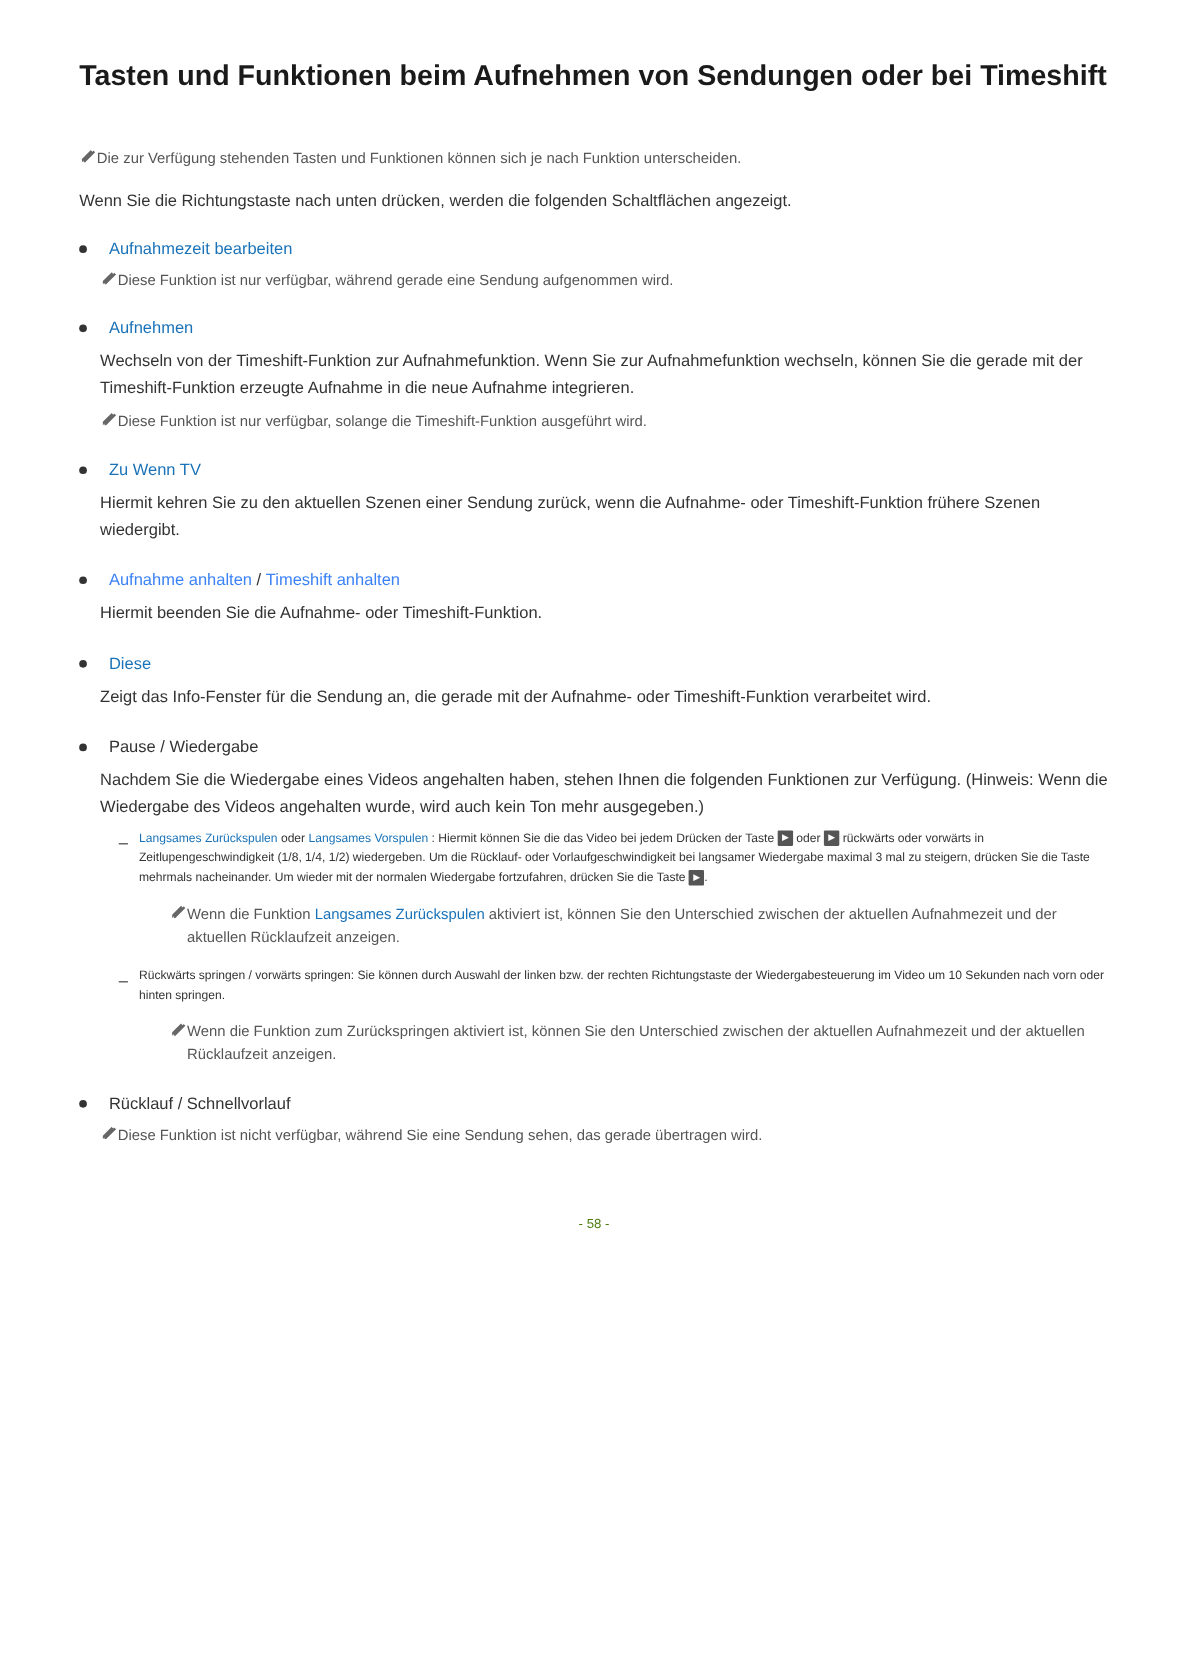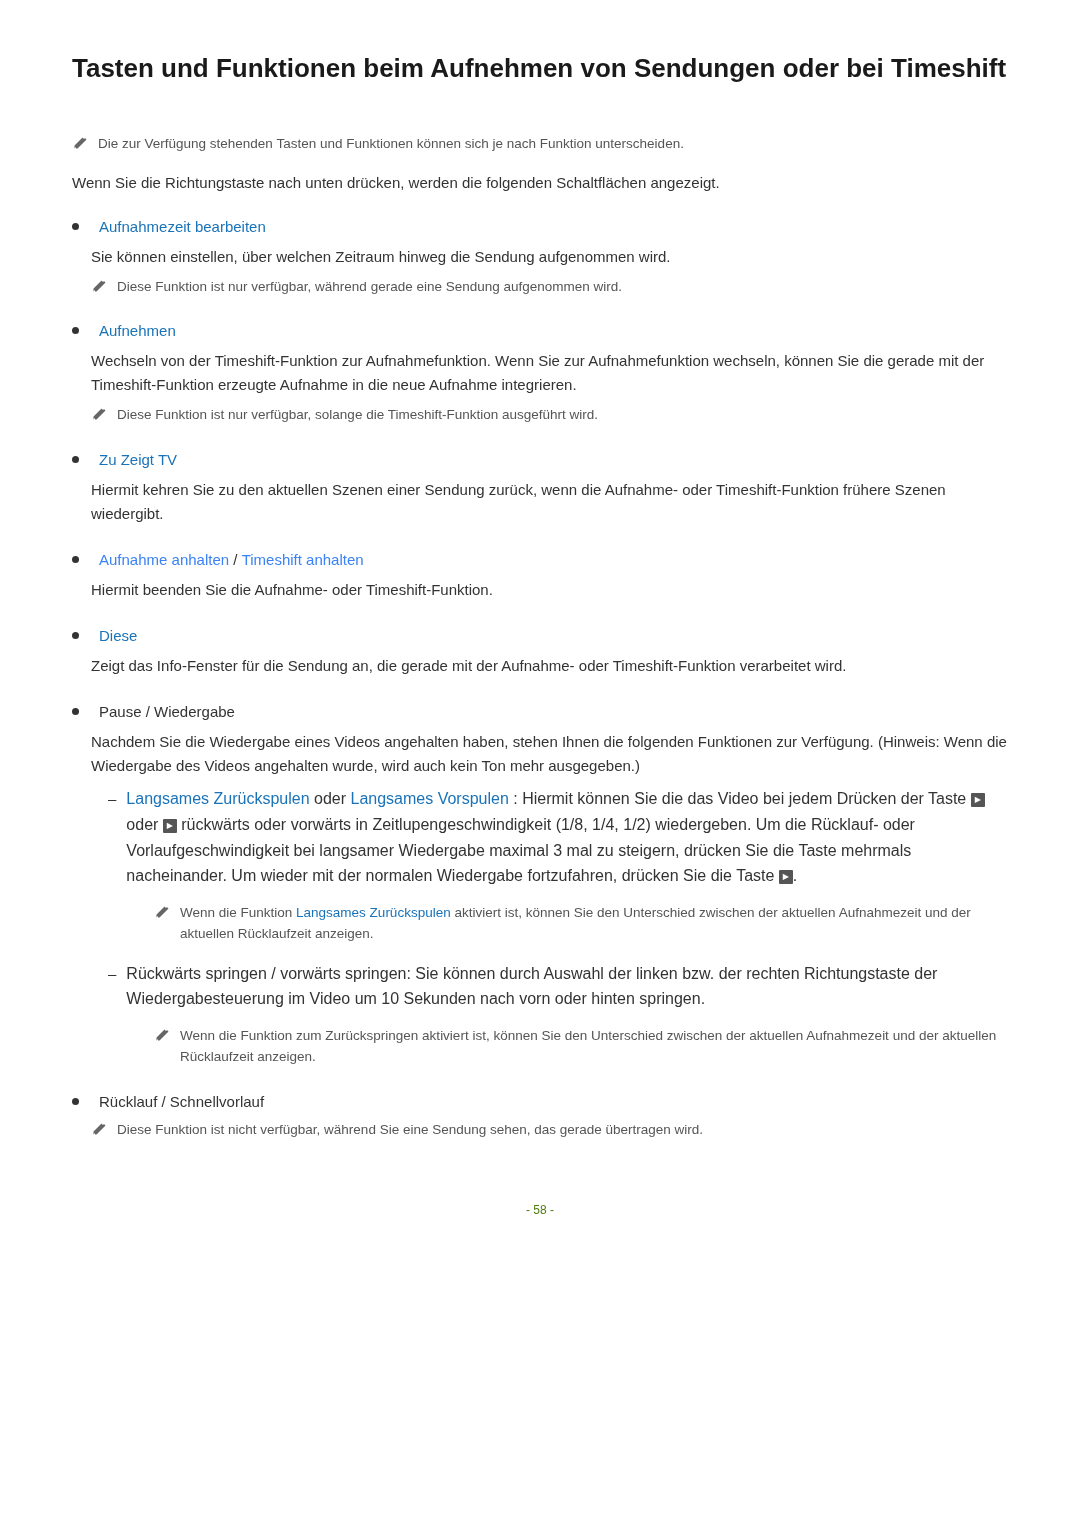--- a/index.html
+++ b/index.html
@@ -16,21 +16,20 @@
     h1 {
       font-size: 26px;
       font-weight: 600;
       color: #1a1a1a;
       margin-bottom: 28px;
       padding-bottom: 16px;
     }
     .note-row {
       display: flex;
       align-items: flex-start;
-      gap: 10px;
       margin-bottom: 16px;
     }
     .note-text {
       font-size: 13.5px;
       color: #555555;
       line-height: 1.55;
     }
     .intro-text {
       font-size: 15px;
       color: #333;
@@ -88,21 +87,21 @@
       gap: 10px;
       margin-bottom: 14px;
     }
     .dash-symbol {
       font-size: 15px;
       color: #333;
       flex-shrink: 0;
       margin-top: 1px;
     }
     .dash-body {
-      font-size: 16px;
+      font-size: 11px;
       color: #333;
       line-height: 1.6;
     }
     .dash-body .link {
       color: #1a73b8;
       font-weight: 500;
     }
     .dash-sub-note {
       margin-left: 46px;
       margin-bottom: 14px;
@@ -157,21 +156,20 @@
   <span class="note-text">Die zur Verfügung stehenden Tasten und Funktionen können sich je nach Funktion unterscheiden.</span>
 </div>
 
 <p class="intro-text">Wenn Sie die Richtungstaste nach unten drücken, werden die folgenden Schaltflächen angezeigt.</p>
 
 <div class="section">
   <div class="bullet-item">
     <div class="bullet-dot"></div>
     <span class="bullet-title">Aufnahmezeit bearbeiten</span>
   </div>
-  <div class="bullet-body">Sie können einstellen, über welchen Zeitraum hinweg die Sendung aufgenommen wird.</div>
   <div class="sub-note">
     <div class="note-row">
       <span class="pencil-icon">
         <svg viewBox="0 0 16 16" xmlns="http://www.w3.org/2000/svg">
           <path d="M11.5 1.5l3 3-9 9H2.5v-3l9-9zM2.5 13.5h1.5v-1.5L2.5 13.5zM13 3l-1.5-1.5-1 1 1.5 1.5 1-1z" fill="#666"></path>
         </svg>
       </span>
       <span class="note-text">Diese Funktion ist nur verfügbar, während gerade eine Sendung aufgenommen wird.</span>
     </div>
   </div>
@@ -191,21 +189,21 @@
         </svg>
       </span>
       <span class="note-text">Diese Funktion ist nur verfügbar, solange die Timeshift-Funktion ausgeführt wird.</span>
     </div>
   </div>
 </div>
 
 <div class="section">
   <div class="bullet-item">
     <div class="bullet-dot"></div>
-    <span class="bullet-title">Zu Zeigt TV</span>
+    <span class="bullet-title">Zu Wenn TV</span>
   </div>
   <div class="bullet-body">Hiermit kehren Sie zu den aktuellen Szenen einer Sendung zurück, wenn die Aufnahme- oder Timeshift-Funktion frühere Szenen wiedergibt.</div>
 </div>
 
 <div class="section">
   <div class="bullet-item">
     <div class="bullet-dot"></div>
     <span class="bullet-title dual">
       <span>Aufnahme anhalten</span><span class="sep"> / </span><span>Timeshift anhalten</span>
     </span>

